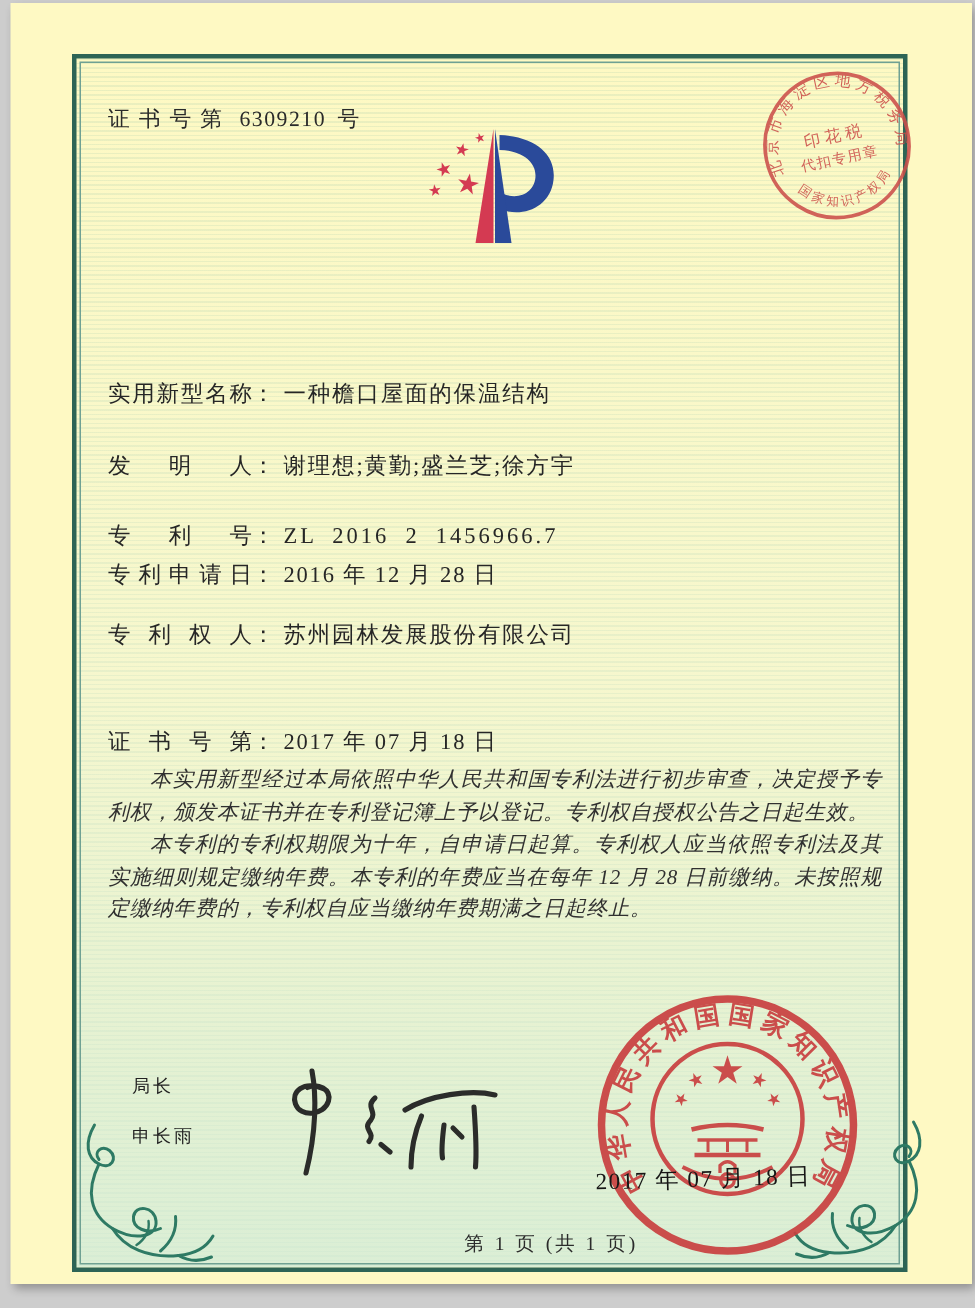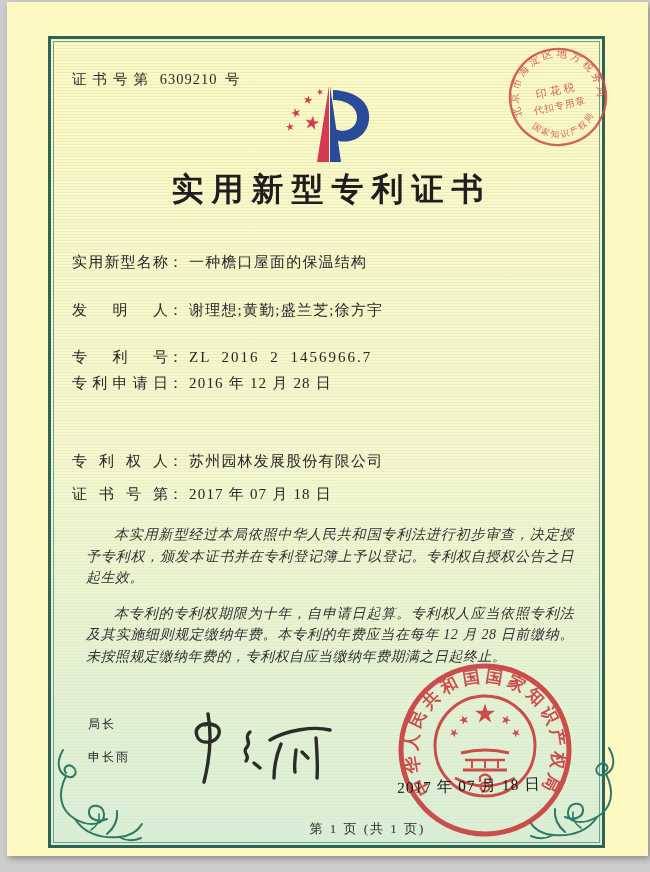--- a/index.html
+++ b/index.html
@@ -35,21 +35,21 @@
   .tax-stamp{position:absolute;left:498px;top:42px;width:106px;height:106px;opacity:.88;}
   .field-row{position:absolute;left:65px;font-size:15px;color:#262626;white-space:nowrap;}
   .flabel{display:inline-block;width:96px;text-align:justify;text-align-last:justify;vertical-align:bottom;}
   .fcolon{margin-right:6px;}
   .fvalue{letter-spacing:1.2px;}
   .paras{
     position:absolute;left:65px;top:508px;width:516px;
     font-size:14px;line-height:21.5px;color:#303030;font-style:italic;
     text-align:justify;letter-spacing:.5px;
   }
-  .paras p{margin:14px;text-indent:2em;}
+  .paras p{margin:0;text-indent:2em;}
   .signer{position:absolute;left:81px;top:706px;font-size:12px;color:#222;line-height:33px;letter-spacing:2px;}
   .sig{position:absolute;left:157px;top:686px;width:200px;height:110px;}
   .seal{position:absolute;left:388px;top:658px;width:180px;height:180px;opacity:.92;z-index:5;}
   .seal-date{
     position:absolute;left:390px;top:774px;font-size:15.5px;color:#161616;
     letter-spacing:1px;transform:rotate(-1.5deg);z-index:6;white-space:nowrap;
   }
   .footer{position:absolute;left:0;top:818px;width:100%;text-align:center;font-size:13px;color:#2b2b2b;letter-spacing:2px;padding-left:40px;}
   .orn{position:absolute;width:95px;height:100px;z-index:2;}
   .orn-left{left:44px;top:744px;}
@@ -95,21 +95,20 @@
     <path d="M 50 8 C 74 9, 88 21, 86 38 C 84 56, 66 63, 52 58 L 52 47 C 63 52, 74 46, 74 35 C 74 24, 62 18, 50 18 Z" fill="#2a4a9a"></path>
     <polygon points="46,4 34,80 46,80" fill="#d43a52"></polygon>
     <polygon points="47,4 47,80 58,80" fill="#2a4a9a"></polygon>
     <use href="#star" fill="#d43a52" transform="translate(37,10) scale(3.4) rotate(-15)"></use>
     <use href="#star" fill="#d43a52" transform="translate(25,18) scale(4.6) rotate(12)"></use>
     <use href="#star" fill="#d43a52" transform="translate(13,31) scale(5) rotate(-18)"></use>
     <use href="#star" fill="#d43a52" transform="translate(29,41) scale(7.4) rotate(10)"></use>
     <use href="#star" fill="#d43a52" transform="translate(7,45) scale(4.2) rotate(-8)"></use>
   </svg>
 
-  <div class="title">实用新型专利证书</div>
 
   <svg class="tax-stamp" viewBox="0 0 106 106">
     <g transform="rotate(-12 53 53)" fill="#cc4f4b" font-family="'Liberation Serif','DejaVu Serif',serif">
       <circle cx="53" cy="53" r="48" fill="none" stroke="#cc4f4b" stroke-width="2.4"></circle>
       <path id="taxTop" d="M 15.4 66.7 A 40 40 0 1 1 90.6 66.7" fill="none"></path>
       <text font-size="10.5" letter-spacing="3">
         <textPath href="#taxTop" startOffset="50%" text-anchor="middle">北京市海淀区地方税务局</textPath>
       </text>
       <path id="taxBottom" d="M 20.2 75.9 A 40 40 0 0 0 85.8 75.9" fill="none"></path>
       <text font-size="8.5" letter-spacing="2">
@@ -125,21 +124,21 @@
   </div>
   <div class="field-row" style="top:299px">
     <span class="flabel">发明人</span><span class="fcolon">：</span><span class="fvalue">谢理想;黄勤;盛兰芝;徐方宇</span>
   </div>
   <div class="field-row" style="top:346px">
     <span class="flabel">专利号</span><span class="fcolon">：</span><span class="fvalue" style="letter-spacing:2px;word-spacing:5px">ZL 2016 2 1456966.7</span>
   </div>
   <div class="field-row" style="top:372px">
     <span class="flabel">专利申请日</span><span class="fcolon">：</span><span class="fvalue">2016 年 12 月 28 日</span>
   </div>
-  <div class="field-row" style="top:450px">
+  <div class="field-row" style="top:412px">
     <span class="flabel">专利权人</span><span class="fcolon">：</span><span class="fvalue">苏州园林发展股份有限公司</span>
   </div>
   <div class="field-row" style="top:483px">
     <span class="flabel">证书号第</span><span class="fcolon">：</span><span class="fvalue">2017 年 07 月 18 日</span>
   </div>
 
   <div class="paras">
     <p>本实用新型经过本局依照中华人民共和国专利法进行初步审查，决定授予专利权，颁发本证书并在专利登记簿上予以登记。专利权自授权公告之日起生效。</p>
     <p>本专利的专利权期限为十年，自申请日起算。专利权人应当依照专利法及其实施细则规定缴纳年费。本专利的年费应当在每年 12 月 28 日前缴纳。未按照规定缴纳年费的，专利权自应当缴纳年费期满之日起终止。</p>
   </div>

